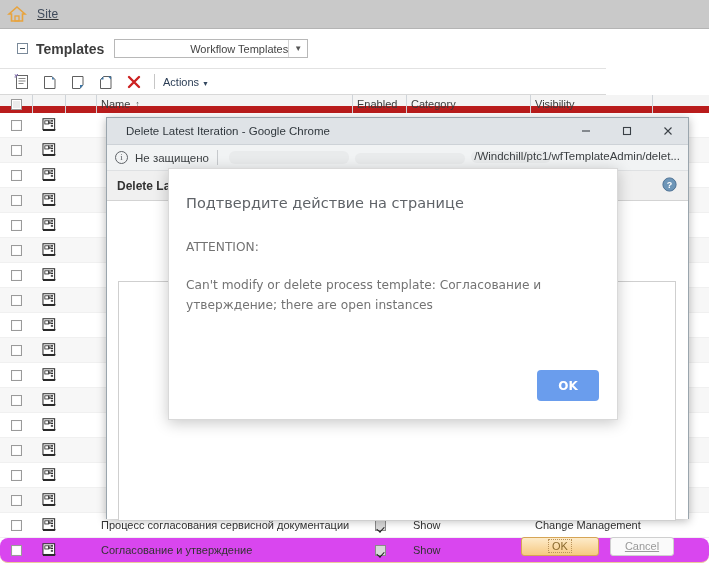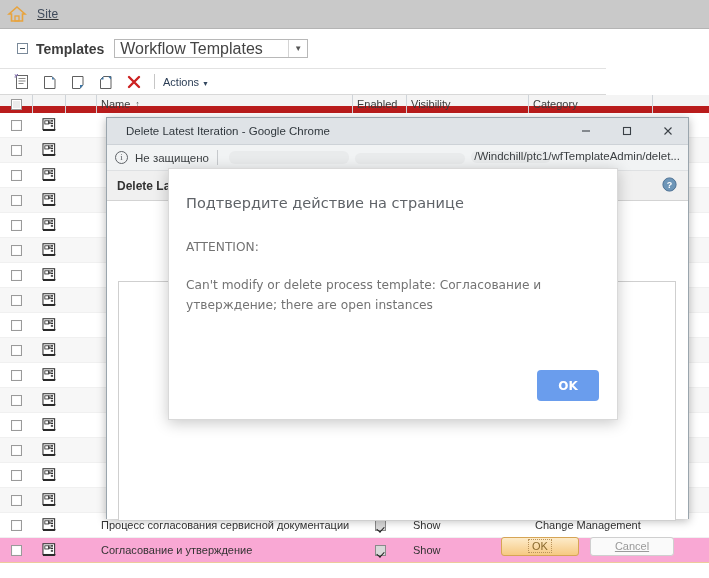--- a/index.html
+++ b/index.html
@@ -43,22 +43,22 @@
   .tpl-title {
     margin-left:8px; font-size:14px; font-weight:bold; color:#3d3d3d;
   }
   .tpl-select {
     margin-left:10px; width:194px; height:19px;
     border:1px solid #b8b8b8; background:#fff;
     display:flex; align-items:center;
     position:relative;
   }
   .tpl-select-value {
-    padding-left:5px; font-size:16px; color:#444;
-    flex:1; white-space:nowrap; overflow:hidden;
+    padding-left:5px; font-size:11px; color:#444;
+    flex:1; white-space:nowrap; overflow:hidden;text-align:right;
   }
   .tpl-select-arrow {
     width:19px; height:17px; border-left:1px solid #d4d4d4;
     display:flex; align-items:center; justify-content:center;
     color:#555; font-size:8px;
   }
 
   
   .toolbar {
     position:absolute; left:0; top:68px; width:606px; height:27px;
@@ -111,21 +111,21 @@
     width:11px; height:11px; border:1px solid #9a9a9a;
     background:#ececec; box-shadow:inset 0 0 0 1px #ffffff;
   }
 
   .trow {
     display:flex; height:25px; align-items:center;
     font-size:11px; color:#333;
     border-bottom:1px solid #f0f0f0;
   }
   .trow.alt { background:#f7f7f7; }
-  .trow.sel { background:#f9a8d4; border-bottom:1px solid #eccb9b; }
+  .trow.sel { background:#d946ef; border-bottom:1px solid #eccb9b;border-radius:8px; }
   .td { height:25px; display:flex; align-items:center; overflow:hidden; white-space:nowrap; }
   .td-check { width:33px; justify-content:center; }
   .td-icon  { width:33px; justify-content:center; }
   .td-c3    { width:31px; }
   .td-name  { width:256px; padding-left:4px; }
   .td-enabled { width:54px; justify-content:center; }
   .td-visibility { width:122px; padding-left:6px; }
   .td-category { width:124px; padding-left:6px; }
   .td-last { width:56px; }
 
@@ -214,21 +214,21 @@
   }
   .btn-ok-win {
     width:78px; height:19px;
     background:linear-gradient(#fdebc9,#f6c982);
     border:1px solid #d6a556; border-radius:3px;
     display:flex; align-items:center; justify-content:center;
     font-size:11px; color:#8a6a2e;
   }
   .btn-ok-win span { border:1px dotted #b9935b; padding:0 3px; line-height:12px; }
   .btn-cancel-win {
-    width:84px; height:19px;
+    width:64px; height:19px;
     background:#fafafa;
     border:1px solid #cfcfcf; border-radius:3px;
     display:flex; align-items:center; justify-content:center;
     font-size:11px; color:#9a9a9a;
   }
   .btn-cancel-win u { text-decoration:underline; }
 
   
   .js-dialog {
     position:absolute; left:168px; top:168px; width:450px; height:252px;
@@ -328,22 +328,22 @@
     <div class="th th-check">
       <div class="hdr-check"></div>
     </div>
     <div class="th th-c2"></div>
     <div class="th th-c3"></div>
     <div class="th th-name">
       <span>Name</span>
       <span class="sort-arrow">↑</span>
     </div>
     <div class="th th-enabled">Enabled</div>
+    <div class="th th-category">Category</div>
     <div class="th th-visibility">Visibility</div>
-    <div class="th th-category">Category</div>
     <div class="th th-last"></div>
   </div>
   <div id="tbody">
       <div class="trow">
         <div class="td td-check">
           <div class="row-check"></div>
         </div>
         <div class="td td-icon">
           <svg class="wf-icon" viewBox="0 0 16 15">
             <rect x="1" y="0.8" width="12.5" height="11.5" fill="#ffffff" stroke="#2b2b2b" stroke-width="1.1"></rect>

